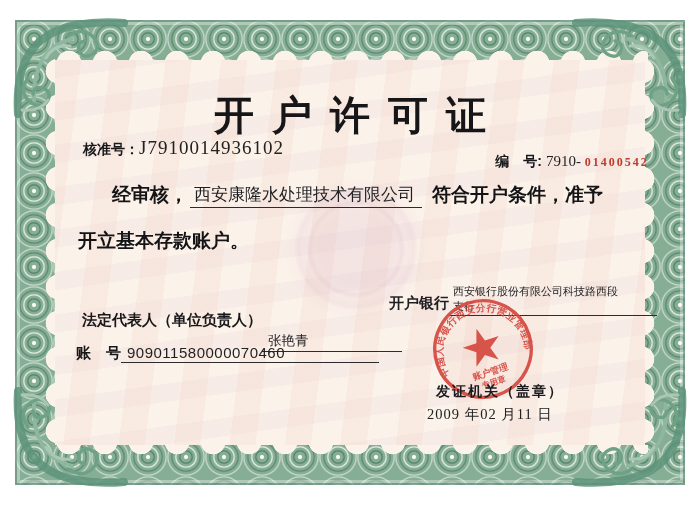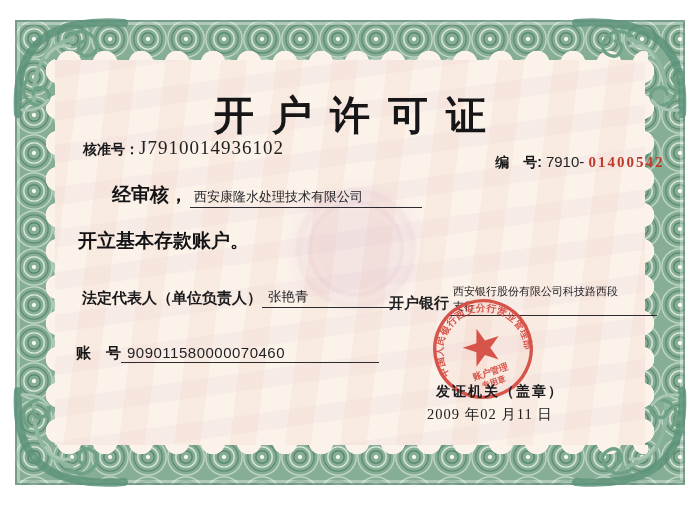--- a/index.html
+++ b/index.html
@@ -58,34 +58,34 @@
   .title{
     position:absolute;left:0;right:0;top:88px;text-align:center;
     font-family:"Liberation Serif","DejaVu Serif",serif;
     font-size:40px;font-weight:900;letter-spacing:18px;text-indent:18px;color:#161618;
   }
   .row-approval{position:absolute;left:83px;top:137px;font-size:14px;}
   .lbl{font-weight:bold;color:#18181a;}
   .val-serif{font-family:"Liberation Serif","DejaVu Serif",serif;color:#222;}
   .row-approval .val-serif{font-size:19px;letter-spacing:1px;}
   .row-serial{position:absolute;left:472px;top:137px;font-size:14px;white-space:pre;}
-  .row-serial .prefix{font-family:Liberation Sans, sans-serif;font-size:15px;}
-  .serial-red{font-family:"Liberation Serif","DejaVu Serif",serif;font-size:15px;font-weight:bold;letter-spacing:2px;}
+  .row-serial .prefix{font-family:Liberation Serif, serif;font-size:15px;}
+  .serial-red{font-family:"Liberation Serif","DejaVu Serif",serif;font-size:12px;font-weight:bold;letter-spacing:2px;}
   .row-review{position:absolute;left:0;top:182px;width:620px;display:flex;align-items:flex-end;}
   .big{font-size:19px;font-weight:bold;color:#141416;}
   .row-review .prefix{margin-left:112px;}
   .uline{border-bottom:1.5px solid #2c2c30;}
   .company-box{width:226px;margin-left:2px;padding:0 2px 1px 4px;
-    font-family:"Liberation Serif","DejaVu Serif",serif;font-size:13px;white-space:nowrap;}
+    font-family:"Liberation Serif","DejaVu Serif",serif;font-size:17px;white-space:nowrap;}
   .row-review .suffix{margin-left:10px;}
   .row-line2{position:absolute;left:78px;top:228px;}
   .row3{position:absolute;left:0;top:284px;width:700px;}
   .legal{position:absolute;left:82px;top:4px;display:flex;align-items:center;font-size:15px;}
   .legal-name{width:132px;padding:0 2px 1px 6px;font-size:13.5px;
-    font-family:Liberation Sans, sans-serif;}
+    font-family:Liberation Sans, sans-serif;margin-top:44px;}
   .bankrow{position:absolute;left:389px;top:0;display:flex;align-items:flex-end;}
   .bank-label{font-size:15px;font-weight:bold;white-space:nowrap;padding-bottom:3px;}
   .bank-val{width:202px;margin-left:0;padding:0 2px 1px 4px;
     font-family:"Liberation Serif","DejaVu Serif",serif;font-size:11px;line-height:15px;}
   .row4{position:absolute;left:76px;top:344px;display:flex;align-items:flex-end;font-size:15px;}
   .acct-val{width:250px;padding:0 2px 1px 6px;font-size:15px;letter-spacing:.5px;
     font-family:Liberation Sans, sans-serif;}
   .issuer{position:absolute;left:436px;top:383px;font-size:14px;font-weight:bold;letter-spacing:2px;color:#1a1a1c;}
   .date{position:absolute;left:427px;top:405px;font-size:14.5px;
     font-family:"Liberation Serif","DejaVu Serif",serif;letter-spacing:1px;color:#222;}
@@ -154,20 +154,21 @@
       <span class="lbl">核准号：</span><span class="val-serif">J7910014936102</span>
     </div>
 
     <div class="row-serial">
       <span class="lbl">编　号: </span><span class="prefix">7910- </span><span class="serial-red" style="color:#c03a2b">01400542</span>
     </div>
 
     <div class="row-review">
       <span class="big prefix">经审核，</span>
       <span class="uline company-box">西安康隆水处理技术有限公司</span>
+      <span class="big suffix">符合开户条件，准予</span>
     </div>
 
     <div class="row-line2 big">开立基本存款账户。</div>
 
     <div class="row3">
       <div class="legal">
         <span class="lbl">法定代表人（单位负责人）</span>
         <span class="uline legal-name">张艳青</span>
       </div>
       <div class="bankrow">

